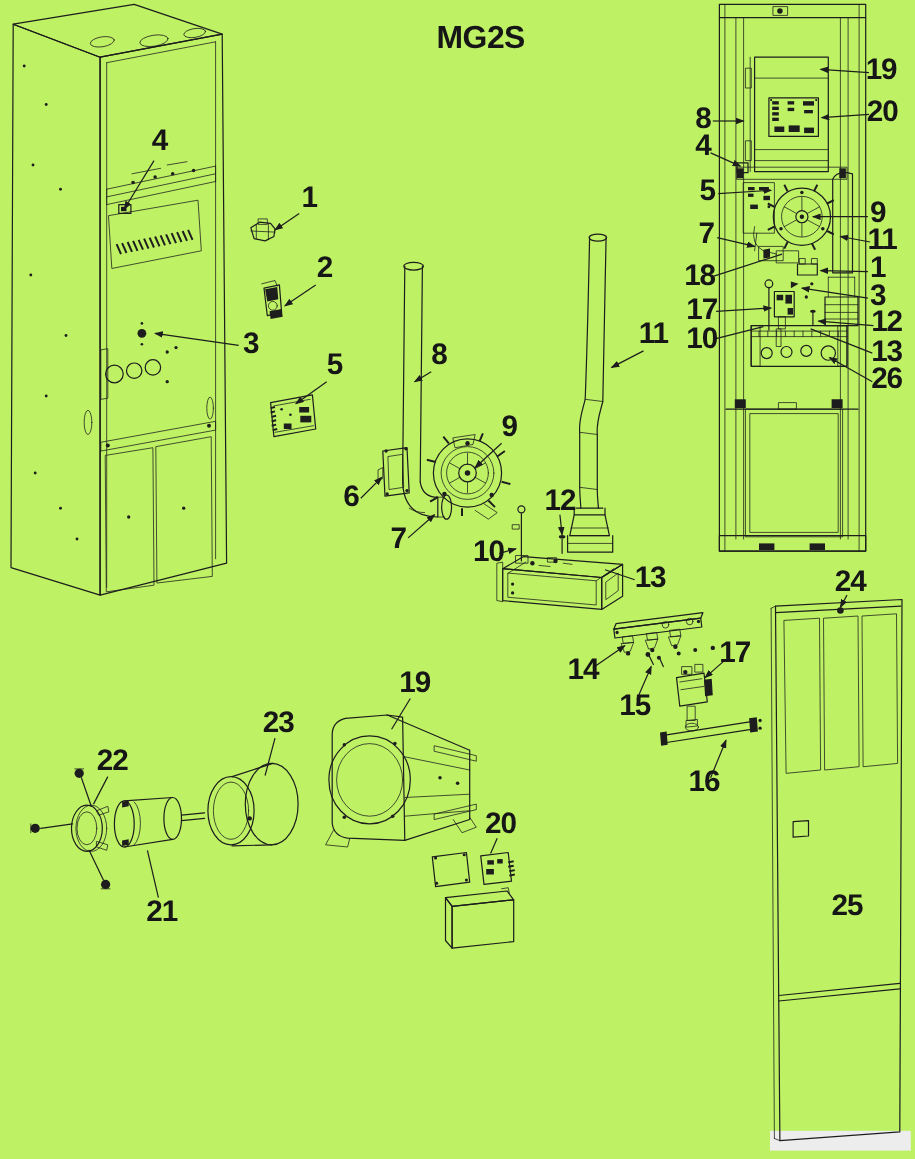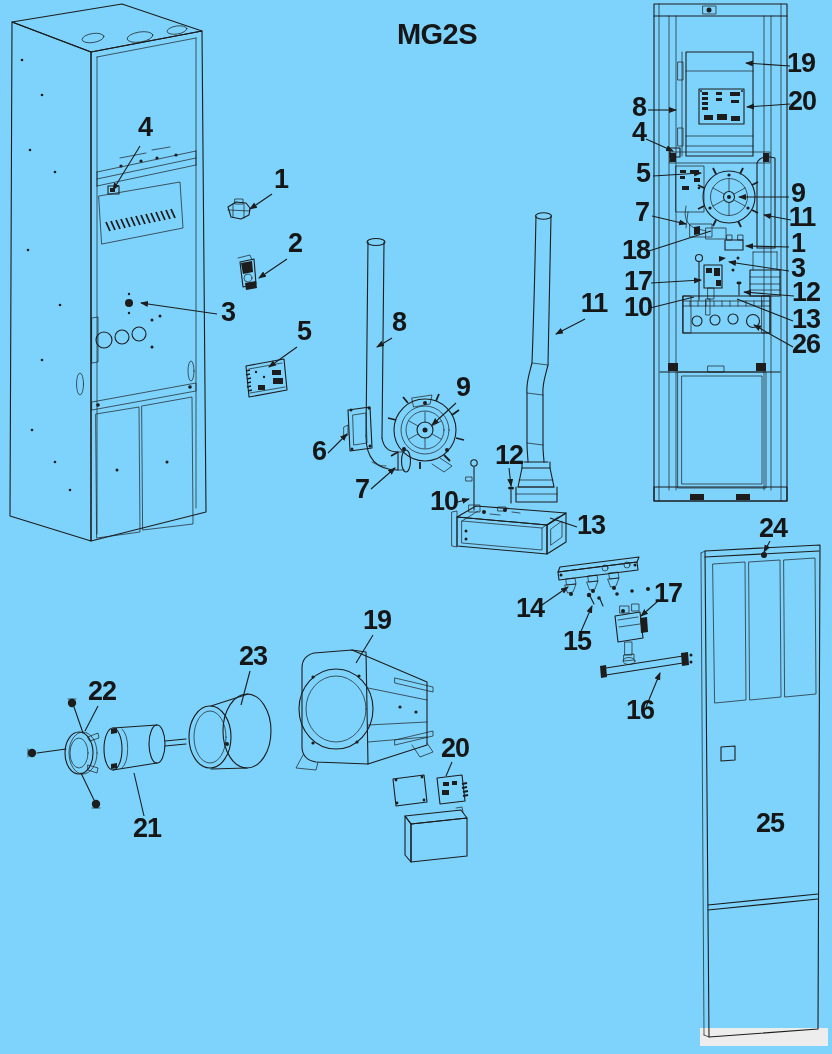--- a/index.html
+++ b/index.html
@@ -1,16 +1,16 @@
 <!DOCTYPE html>
 <html><head>
 <meta charset="utf-8">
 <style>
   html,body{margin:0;padding:0;background:#fff;}
-  .canvas{position:relative;width:832px;height:1054px;background:#7dd3fc;overflow:hidden;
+  .canvas{position:relative;width:832px;height:1054px;background:#bef264;overflow:hidden;
           font-family:"Liberation Sans",sans-serif;}
   svg{position:absolute;left:0;top:0;}
   .ln{stroke:#1d1d1d;fill:none;stroke-width:1.1;stroke-linejoin:round;stroke-linecap:round;}
   .thin{stroke-width:0.7;}
   .thick{stroke-width:1.8;}
   .fill{fill:#1d1d1d;stroke:none;}
   .leader{stroke:#1d1d1d;stroke-width:1.1;fill:none;}
   .callout{font-family:"Liberation Sans","DejaVu Sans",sans-serif;font-weight:700;font-size:27px;
            letter-spacing:-1px;fill:#161616;text-anchor:middle;}
   .title{font-family:"Liberation Sans","DejaVu Sans",sans-serif;font-weight:700;font-size:29px;

